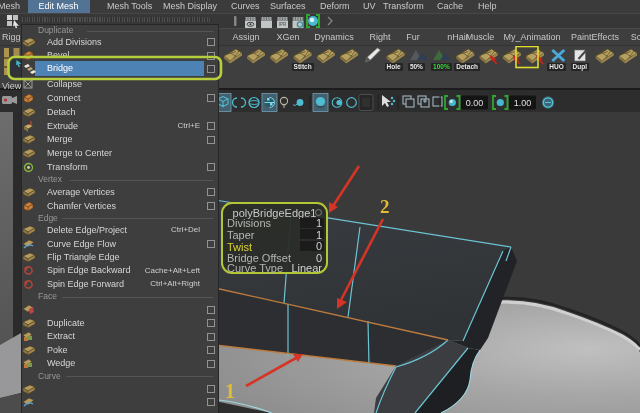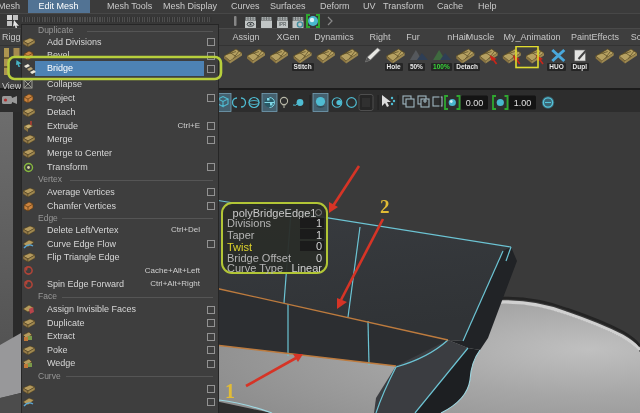--- a/index.html
+++ b/index.html
@@ -378,21 +378,21 @@
 <polygon points="1,4 5,2 7,4 3,6" fill="#ece7da"></polygon>
       <polygon points="4,7 8,5 10,7 6,9" fill="#b7a476"></polygon>
 <polygon points="7,10 11,8 13,10 9,12" fill="#ece7da"></polygon>
     </svg>
 <div class="mcb" style="top:39.5px"></div>
 <div class="mi" style="top:52.900000000000006px">Collapse</div>
 <svg class="abs" style="left:1px;top:53.900000000000006px" width="11" height="11">
 <rect x="1" y="1" width="8" height="8" fill="none" stroke="#a8a8a0" stroke-width="0.9"></rect>
       <path d="M1.5,1.5 L8.5,8.5 M8.5,1.5 L1.5,8.5" stroke="#a8a8a0" stroke-width="0.9"></path>
     </svg>
-<div class="mi" style="top:66.5px">Project</div>
+<div class="mi" style="top:66.5px">Connect</div>
 <svg class="abs" style="left:1px;top:67.5px" width="11" height="11">
 <polygon points="1,4 6,1 10,3 10,7 5,10 1,8" fill="#c9823e" stroke="#5a3a14" stroke-width=".7"></polygon>
 <path d="M1,4 L5,6 L10,3 M5,6 L5,10" stroke="#5a3a14" stroke-width=".7" fill="none"></path>
     </svg>
 <div class="mcb" style="top:69.0px"></div>
 <div class="mi" style="top:80.5px">Detach</div>
 <svg class="abs" style="left:1px;top:81.5px" width="12" height="11">
 <polygon points="0,4 7,1 12,3 5,7" fill="#b49a5e" stroke="#4a3d1c" stroke-width=".6"></polygon>
 <polygon points="0,4 5,7 5,10 0,7" fill="#93794a" stroke="#4a3d1c" stroke-width=".5"></polygon>
 <polygon points="5,7 12,3 12,6 5,10" fill="#a08850" stroke="#4a3d1c" stroke-width=".5"></polygon>
@@ -434,53 +434,53 @@
     </svg>
 <div class="mcb" style="top:163.3px"></div>
 <div class="mi" style="top:174.5px">Chamfer Vertices</div>
 <svg class="abs" style="left:1px;top:175.5px" width="11" height="11">
 <polygon points="1,4 6,1 10,3 10,7 5,10 1,8" fill="#c9823e" stroke="#5a3a14" stroke-width=".7"></polygon>
 <path d="M1,4 L5,6 L10,3 M5,6 L5,10" stroke="#5a3a14" stroke-width=".7" fill="none"></path>
     </svg>
 <div class="mcb" style="top:177.0px"></div>
 <div class="mh" style="top:187.8px">Edge</div>
 <div class="mhl" style="top:193.3px;left:39.8px;width:151.2px"></div>
-<div class="mi" style="top:198.9px">Delete Left/Vertex</div>
+<div class="mi" style="top:198.9px">Delete Edge/Project</div>
 <svg class="abs" style="left:1px;top:199.9px" width="12" height="11">
 <polygon points="0,4 7,1 12,3 5,7" fill="#b49a5e" stroke="#4a3d1c" stroke-width=".6"></polygon>
 <polygon points="0,4 5,7 5,10 0,7" fill="#93794a" stroke="#4a3d1c" stroke-width=".5"></polygon>
 <polygon points="5,7 12,3 12,6 5,10" fill="#a08850" stroke="#4a3d1c" stroke-width=".5"></polygon>
     </svg>
 <div class="msc" style="top:199.4px">Ctrl+Del</div>
 <div class="mi" style="top:212.5px">Curve Edge Flow</div>
 <svg class="abs" style="left:1px;top:213.5px" width="11" height="11">
 <polygon points="0,5 6,1 11,3 5,8" fill="#b49a5e" stroke="#4a3d1c" stroke-width=".6"></polygon>
 <path d="M1,9 Q5,4 10,7" stroke="#5aa8d8" stroke-width="1.4" fill="none"></path>
     </svg>
 <div class="mcb" style="top:215.0px"></div>
 <div class="mi" style="top:225.89999999999998px">Flip Triangle Edge</div>
 <svg class="abs" style="left:1px;top:226.89999999999998px" width="12" height="11">
 <polygon points="0,4 7,1 12,3 5,7" fill="#b49a5e" stroke="#4a3d1c" stroke-width=".6"></polygon>
 <polygon points="0,4 5,7 5,10 0,7" fill="#93794a" stroke="#4a3d1c" stroke-width=".5"></polygon>
 <polygon points="5,7 12,3 12,6 5,10" fill="#a08850" stroke="#4a3d1c" stroke-width=".5"></polygon>
     </svg>
+<div class="mi" style="top:239.39999999999998px">Spin Edge Backward</div>
 <svg class="abs" style="left:1px;top:240.39999999999998px" width="11" height="11">
 <circle cx="5.5" cy="5.5" r="3.6" fill="none" stroke="#b04438" stroke-width="1.6"></circle>
       <polygon points="1,3 5,1 4,6" fill="#b04438"></polygon>
     </svg>
 <div class="msc" style="top:239.89999999999998px">Cache+Alt+Left</div>
 <div class="mi" style="top:252.89999999999998px">Spin Edge Forward</div>
 <svg class="abs" style="left:1px;top:253.89999999999998px" width="11" height="11">
 <circle cx="5.5" cy="5.5" r="3.6" fill="none" stroke="#b04438" stroke-width="1.6"></circle>
       <polygon points="1,3 5,1 4,6" fill="#b04438"></polygon>
     </svg>
 <div class="msc" style="top:253.39999999999998px">Ctrl+Alt+Right</div>
 <div class="mh" style="top:266.3px">Face</div>
 <div class="mhl" style="top:271.8px;left:39.8px;width:151.2px"></div>
-<div class="mi" style="top:278.3px">Assign Invisible Faces</div>
 <svg class="abs" style="left:1px;top:279.3px" width="11" height="11">
 <polygon points="0,5 6,1 11,4 5,8" fill="#b49a5e" stroke="#4a3d1c" stroke-width=".6"></polygon>
 <polygon points="6,5 10,3 11,8 7,10" fill="#b8444a"></polygon>
     </svg>
 <div class="mcb" style="top:280.8px"></div>
 <div class="mi" style="top:291.8px">Duplicate</div>
 <svg class="abs" style="left:1px;top:292.8px" width="12" height="11">
 <polygon points="0,4 7,1 12,3 5,7" fill="#b49a5e" stroke="#4a3d1c" stroke-width=".6"></polygon>
 <polygon points="0,4 5,7 5,10 0,7" fill="#93794a" stroke="#4a3d1c" stroke-width=".5"></polygon>
 <polygon points="5,7 12,3 12,6 5,10" fill="#a08850" stroke="#4a3d1c" stroke-width=".5"></polygon>

